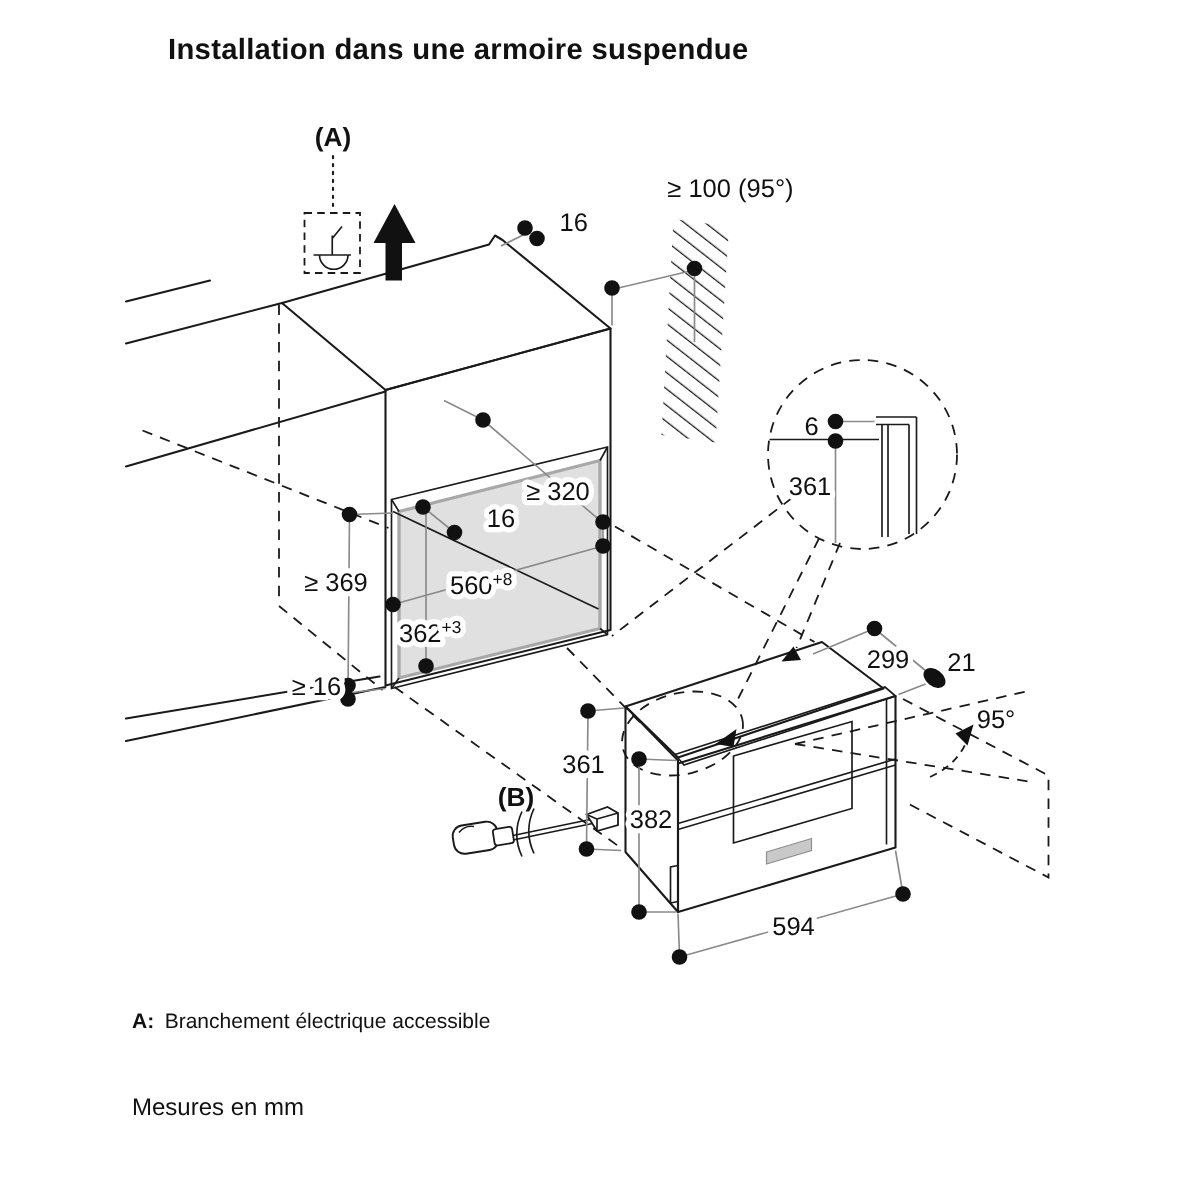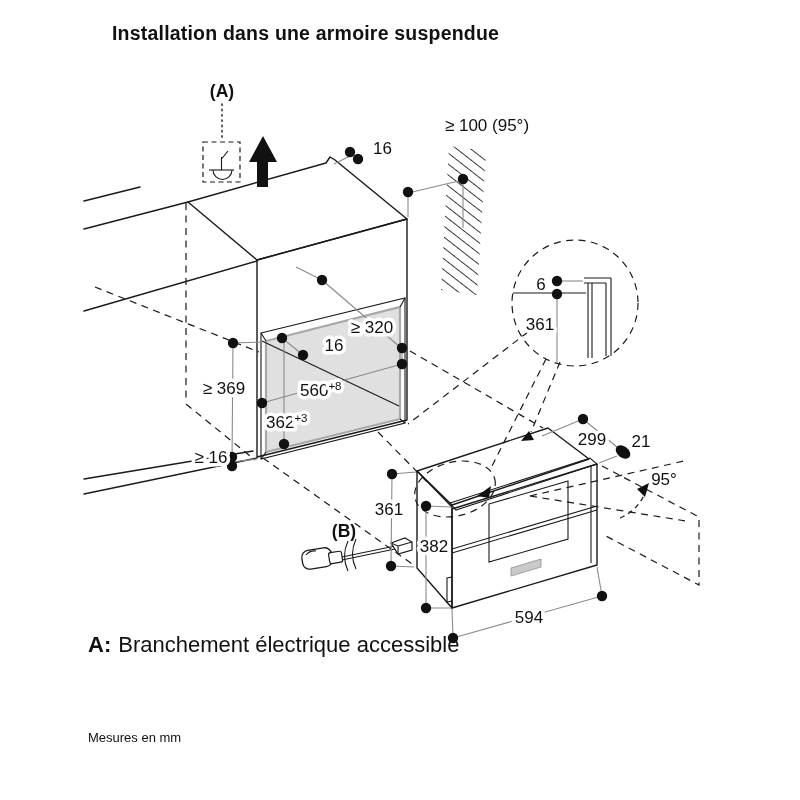--- a/index.html
+++ b/index.html
@@ -1,21 +1,21 @@
 <!DOCTYPE html>
 <html><head>
 <meta charset="utf-8">
 <style>
   html,body{margin:0;padding:0;background:#fff;width:800px;height:800px;overflow:hidden;}
   body{font-family:"Liberation Sans","DejaVu Sans",sans-serif;color:#111;}
   .abs{position:absolute;}
   #title{left:88px;top:22px;font-size:19.5px;font-weight:700;letter-spacing:.2px;margin-left:24px;}
-  #legend{left:88px;top:632px;font-size:22px;line-height:25px;}
+  #legend{left:88px;top:668px;font-size:14px;line-height:25px;}
   .legrow span.k{font-weight:700;margin-right:7px;}
-  #units{left:88px;top:730px;font-size:13px;text-align:right;}
+  #units{left:88px;top:730px;font-size:16px;text-align:right;}
   svg text{font-family:"Liberation Sans","DejaVu Sans",sans-serif;font-size:17px;fill:#111;}
   svg text.sm{font-size:17px;}
   svg text.mk{font-weight:600;font-size:17.5px;}
   .halo{paint-order:stroke;stroke:#fff;stroke-width:7px;stroke-linejoin:round;}
   .ln{stroke:#1a1a1a;stroke-width:1.4;fill:none;stroke-linejoin:round;stroke-linecap:round;}
   .thin{stroke:#1a1a1a;stroke-width:1.1;fill:none;}
   .dim{stroke:#8a8a8a;stroke-width:1.1;fill:none;}
   .dash{stroke:#1a1a1a;stroke-width:1.2;fill:none;stroke-dasharray:7 5.5;}
   .dot{fill:#111;stroke:none;}
 </style>

